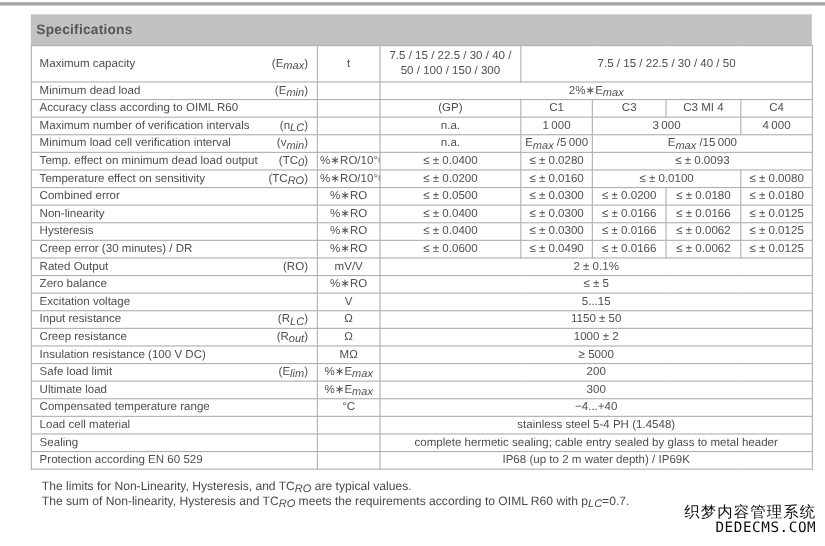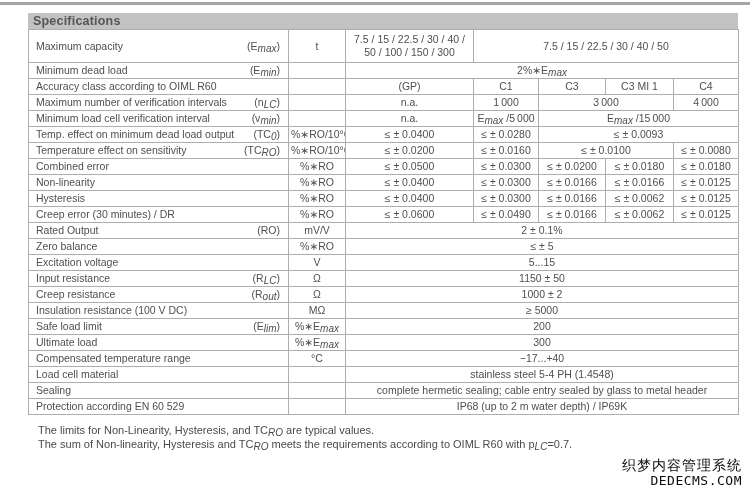--- a/index.html
+++ b/index.html
@@ -4,21 +4,21 @@
 <style>
   html,body{margin:0;padding:0;}
   body{
     width:750px;height:496px;position:relative;background:#ffffff;
     font-family:"Liberation Sans", sans-serif;color:#4f4f4f;
     overflow:hidden;
   }
   .top-rule{position:absolute;top:2px;left:0;width:750px;height:3px;background:#a5a5a5;}
   .sheet{position:absolute;left:28px;top:13px;width:710px;}
   .title-bar{
-    box-sizing:border-box;width:710px;height:16px;background:#c2c2c2;
+    box-sizing:border-box;width:710px;height:28px;background:#c2c2c2;
     display:flex;align-items:center;padding-left:5px;
     font-size:12.5px;font-weight:bold;color:#565656;letter-spacing:0.2px;
   }
   table.spec{border-collapse:collapse;width:710px;table-layout:fixed;}
   table.spec td{
     border:1px solid #aeaeae;font-size:10.5px;height:15px;
     padding:0 2px;text-align:center;vertical-align:middle;color:#4f4f4f;
     overflow:hidden;white-space:nowrap;line-height:13px;
   }
   tr.tall td{height:32px;}
@@ -79,21 +79,21 @@
         <tr>
           <td class="label-cell">
             <div class="label-wrap">
               <span>Accuracy class according to OIML R60</span>
             </div>
           </td>
           <td></td>
           <td>(GP)</td>
           <td>C1</td>
           <td>C3</td>
-          <td>C3 MI 1</td>
+          <td>C3 MI 4</td>
           <td>C4</td>
         </tr>
         <tr>
           <td class="label-cell">
             <div class="label-wrap">
               <span>Maximum number of verification intervals</span>
               <span>(n<sub>LC</sub>)</span>
             </div>
           </td>
           <td></td>
@@ -267,21 +267,21 @@
           <td>%∗E<sub>max</sub></td>
           <td colspan="5">300</td>
         </tr>
         <tr>
           <td class="label-cell">
             <div class="label-wrap">
               <span>Compensated temperature range</span>
             </div>
           </td>
           <td>°C</td>
-          <td colspan="5">−17...+40</td>
+          <td colspan="5">−4...+40</td>
         </tr>
         <tr>
           <td class="label-cell">
             <div class="label-wrap">
               <span>Load cell material</span>
             </div>
           </td>
           <td></td>
           <td colspan="5">stainless steel 5-4 PH (1.4548)</td>
         </tr>

